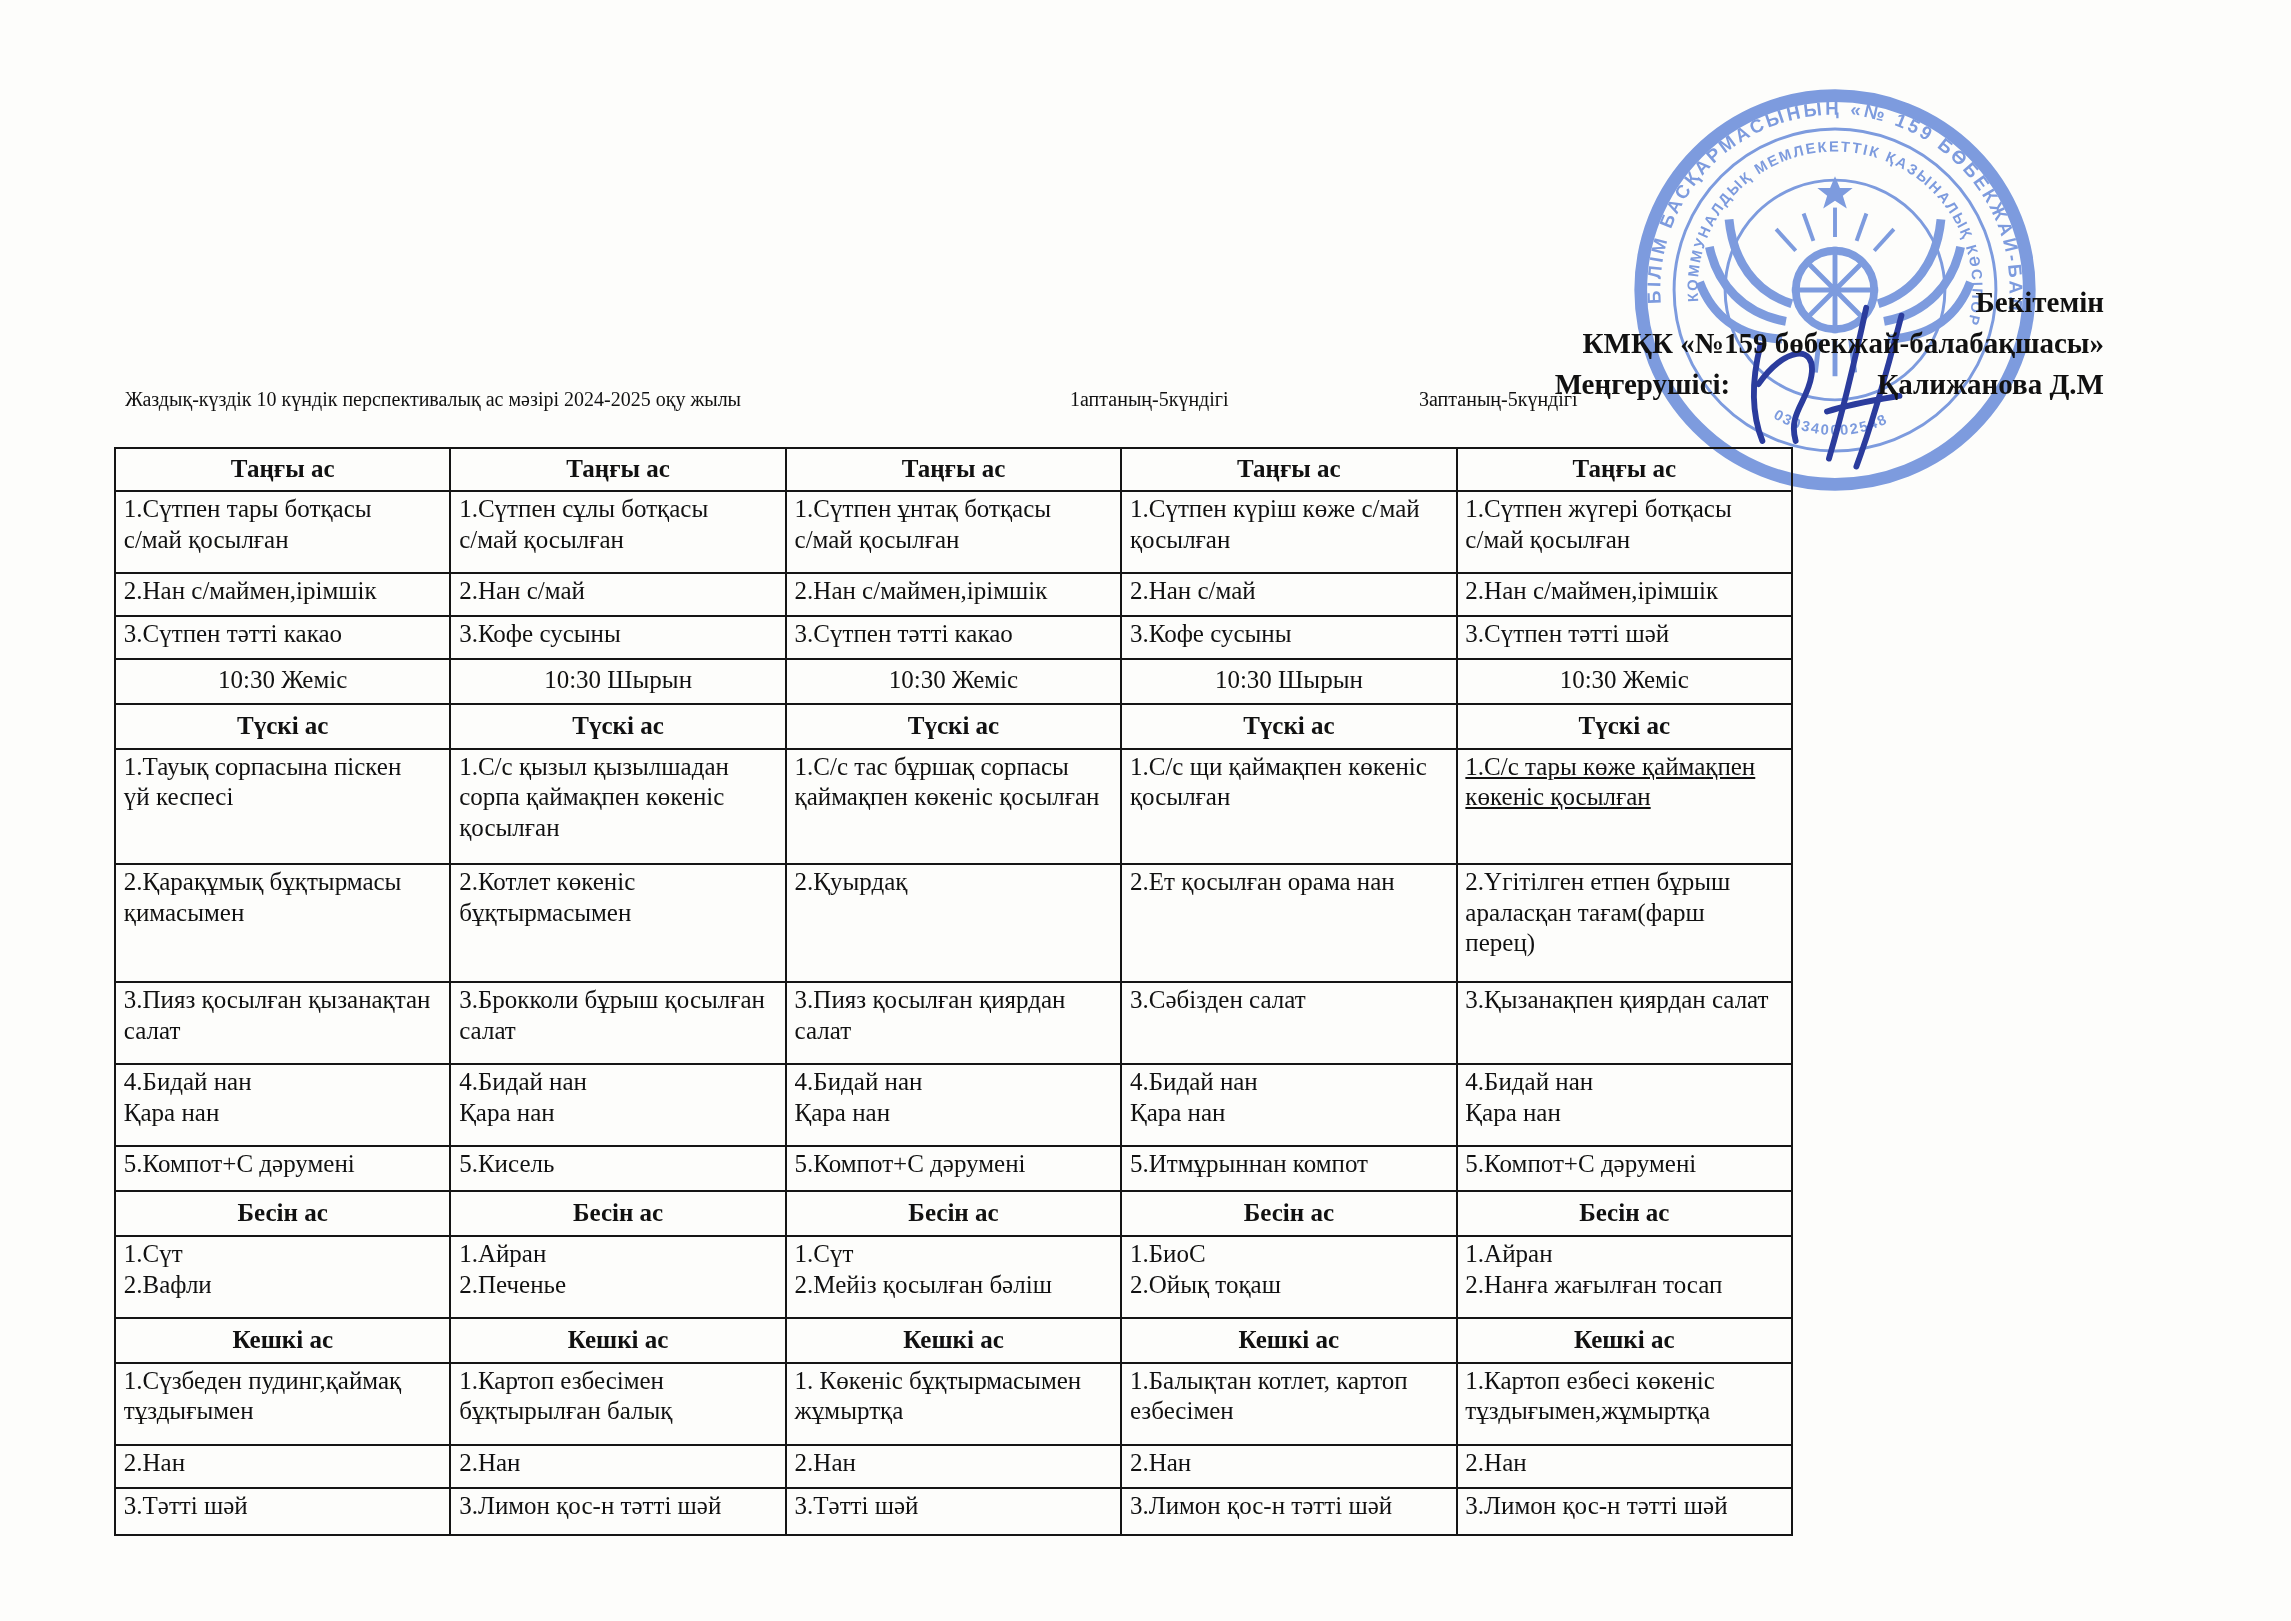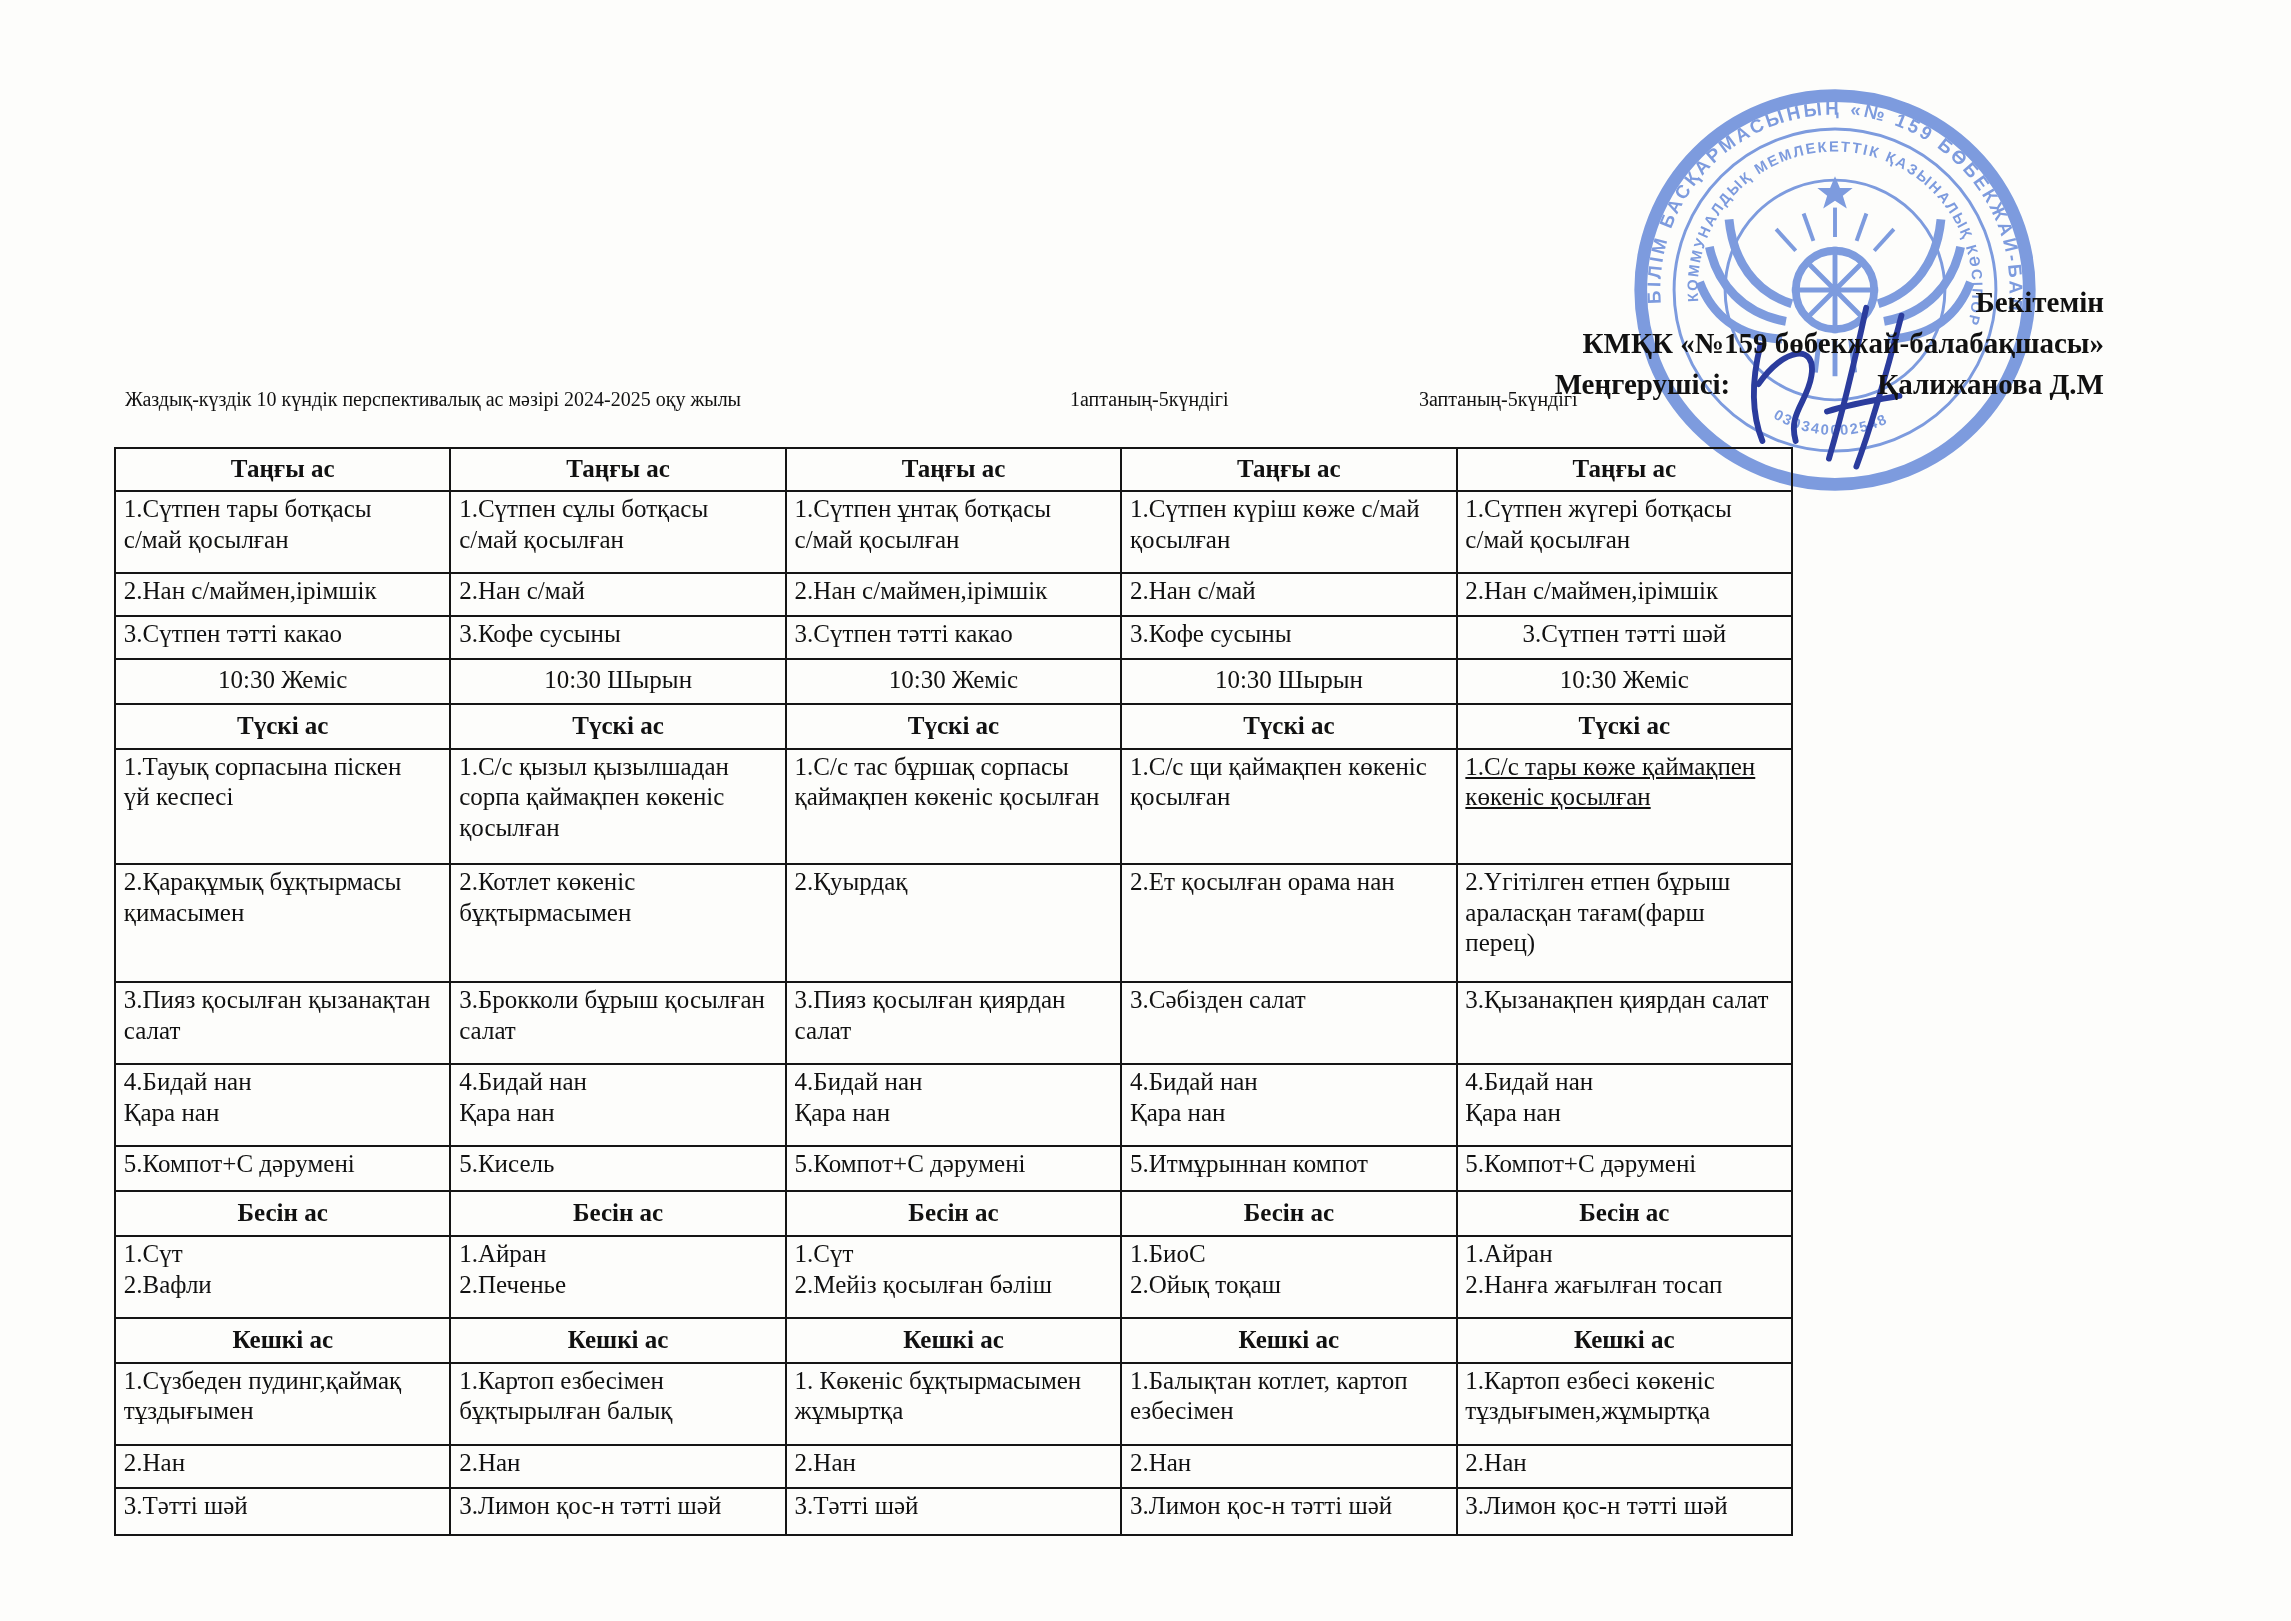--- a/index.html
+++ b/index.html
@@ -149,21 +149,21 @@
           <td class="itm" style="height: 35px;">2.Нан с/май</td>
           <td class="itm" style="height: 35px;">2.Нан с/маймен,ірімшік</td>
           <td class="itm" style="height: 35px;">2.Нан с/май</td>
           <td class="itm" style="height: 35px;">2.Нан с/маймен,ірімшік</td>
         </tr>
         <tr>
           <td class="itm" style="height: 35px;">3.Сүтпен тәтті какао</td>
           <td class="itm" style="height: 35px;">3.Кофе сусыны</td>
           <td class="itm" style="height: 35px;">3.Сүтпен тәтті какао</td>
           <td class="itm" style="height: 35px;">3.Кофе сусыны</td>
-          <td class="itm" style="height: 35px; text-align: center;">3.Сүтпен тәтті шәй</td>
+          <td class="itm" style="height: 35px;">3.Сүтпен тәтті шәй</td>
         </tr>
         <tr>
           <td class="ctr" style="height: 37px;">10:30 Жеміс</td>
           <td class="ctr" style="height: 37px;">10:30 Шырын</td>
           <td class="ctr" style="height: 37px;">10:30 Жеміс</td>
           <td class="ctr" style="height: 37px;">10:30 Шырын</td>
           <td class="ctr" style="height: 37px;">10:30 Жеміс</td>
         </tr>
         <tr>
           <td class="sec" style="height: 39px;">Түскі ас</td>

